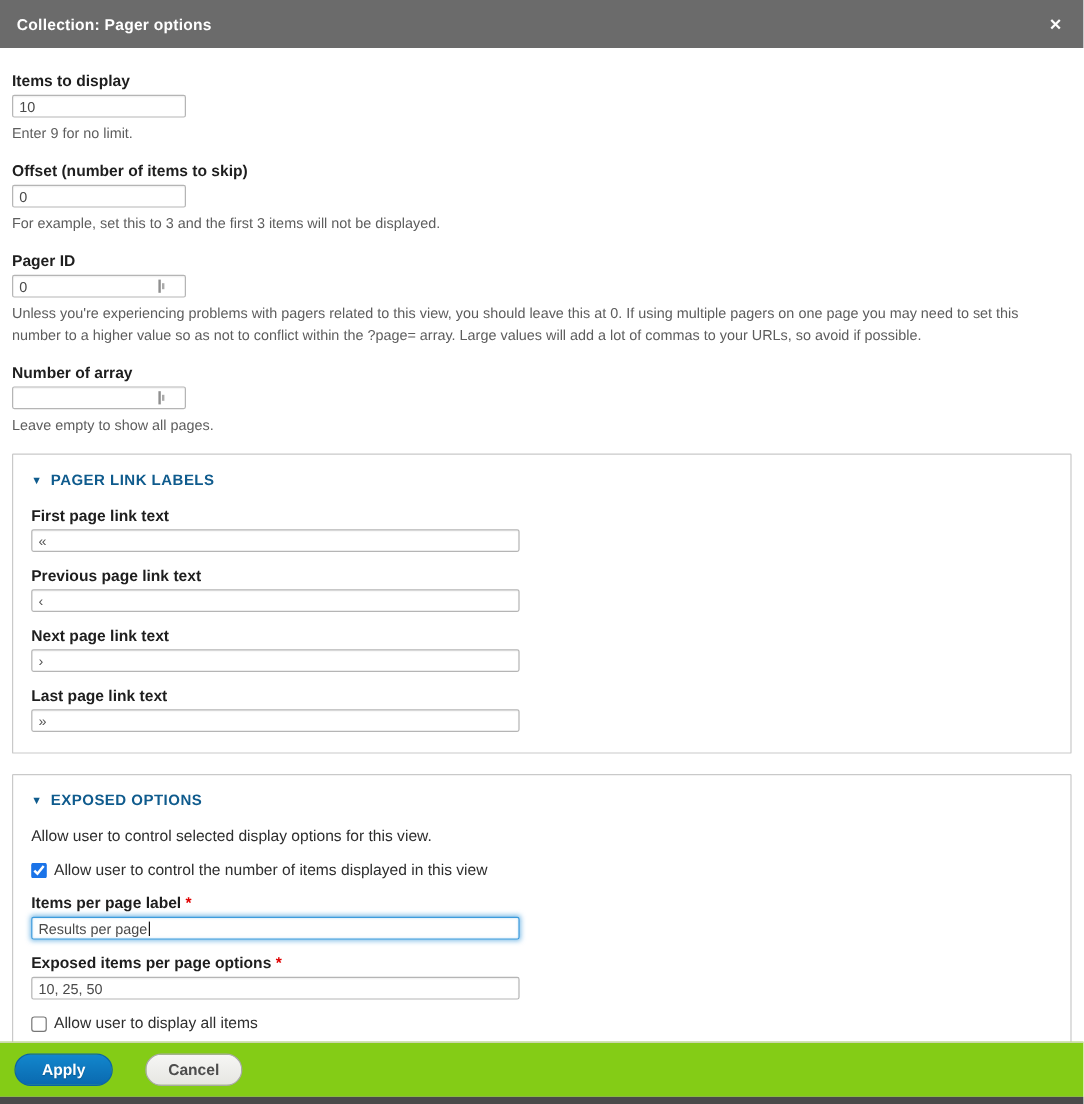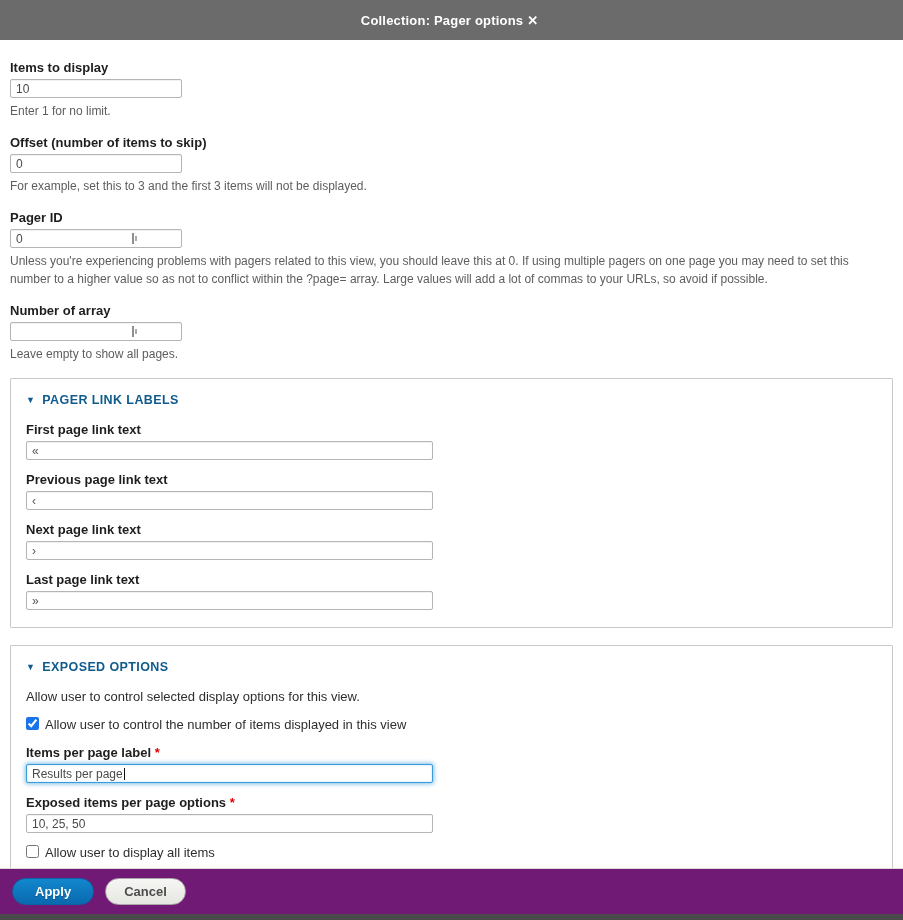--- a/index.html
+++ b/index.html
@@ -6,21 +6,21 @@
   html,body { margin:0; padding:0; }
   body {
     width:903px; height:920px; position:relative; overflow:hidden;
     background:#ffffff;
     font-family:"Liberation Sans", sans-serif;
     font-size:13px; color:#2e2e2e;
   }
   
   .modal-header {
     height:40px; background:#6b6b6b; color:#fff;
-    display:flex; align-items:center; justify-content:center;
+    display:flex; align-items:center; justify-content:space-between;
     padding:0 14px;
   }
   .modal-title { font-size:13px; font-weight:bold; letter-spacing:.2px; }
   .close-btn {
     color:#fff; font-size:13px; font-weight:bold; cursor:pointer;
     line-height:1; padding:2px 4px;
   }
   
   .content { padding:20px 10px 0 10px; }
   .form-item { margin-bottom:15px; }
@@ -29,21 +29,21 @@
     margin-bottom:4px;
   }
   .req { color:#e00000; font-weight:bold; }
   .textbox {
     font-family:"Liberation Sans", sans-serif;
     font-size:12px; color:#4a4a4a;
     border:1px solid #b5b5b5; border-radius:2px; background:#fff;
     padding:2px 5px; height:19px; width:407px; display:block;
     box-shadow:inset 0 1px 1px rgba(0,0,0,.06);
   }
-  .textbox.small { width:172px; }
+  .textbox.small { width:145px; }
   .input-wrap { position:relative; width:145px; }
   .spin-icon { position:absolute; right:17px; top:4px; width:6px; height:11px; cursor:pointer; }
   .spin-icon .bar1 { position:absolute; left:0; top:0; width:2px; height:11px; background:#8f8f8f; }
   .spin-icon .bar2 { position:absolute; left:3px; top:3px; width:2px; height:5px; background:#aaaaaa; }
   .description {
     font-size:12px; color:#5d5d5d; margin-top:4px; line-height:1.5;
     max-width:880px;
   }
   
   .fieldset {
@@ -52,38 +52,38 @@
   }
   .legend {
     color:#0f5b8d; font-weight:bold; font-size:12.5px; letter-spacing:.4px;
     margin:2px 0 15px 0; cursor:pointer; display:flex; align-items:center; gap:7px;
   }
   .legend .tri { font-size:9px; color:#0f5b8d; }
   .fieldset .form-item { margin-bottom:12px; }
   .fieldset .form-item:last-child { margin-bottom:0; }
   .glyph-value { color:#555; }
   
-  .checkbox-row { display:flex; align-items:flex-start; gap:6px; margin:0 0 13px 0; }
+  .checkbox-row { display:flex; align-items:flex-end; gap:6px; margin:0 0 13px 0; }
   .checkbox-row input[type=checkbox] {
     width:13px; height:13px; margin:0; accent-color:#1a73e8; cursor:pointer;
   }
   .checkbox-row .cb-label { font-weight:normal; font-size:13px; color:#2e2e2e; margin:0; }
   .plain-text { font-size:13px; color:#2e2e2e; margin:0 0 13px 0; }
   
   .textbox.focused {
     border:1px solid #3d9bdc;
     box-shadow:0 0 4px 1px rgba(61,155,220,.65), inset 0 0 2px rgba(61,155,220,.35);
     display:flex; align-items:center;
   }
   .caret { display:inline-block; width:1px; height:12px; background:#111; margin-left:1px; }
   
   .footer {
     position:absolute; left:0; right:0; top:868px; height:46px;
-    background:#701a75; border-top:1px solid #dcdbd4;
-    display:flex; align-items:center; gap:11px; padding:0 12px;
+    background:#84cc16; border-top:1px solid #dcdbd4;
+    display:flex; align-items:center; gap:27px; padding:0 12px;
   }
   .btn {
     height:27px; border-radius:14px; font-family:"Liberation Sans", sans-serif;
     font-size:13px; font-weight:bold; cursor:pointer; line-height:25px;
   }
   .btn-apply {
     background:linear-gradient(#1287cd,#0a69af); color:#fff;
     border:1px solid #0a63a5; padding:0 22px;
     text-shadow:0 1px 1px rgba(0,0,0,.25);
   }
@@ -101,21 +101,21 @@
 <div class="modal-header">
   <span class="modal-title">Collection: Pager options</span>
   <span class="close-btn">✕</span>
 </div>
 
 <div class="content">
 
   <div class="form-item">
     <label class="form-label">Items to display</label>
     <input class="textbox small" type="text" value="10" style="">
-    <div class="description">Enter 1 for no limit.</div>
+    <div class="description">Enter 9 for no limit.</div>
   </div>
 
   <div class="form-item">
     <label class="form-label">Offset (number of items to skip)</label>
     <input class="textbox small" type="text" value="0" style="">
     <div class="description">For example, set this to 3 and the first 3 items will not be displayed.</div>
   </div>
 
   <div class="form-item">
     <label class="form-label">Pager ID</label>

